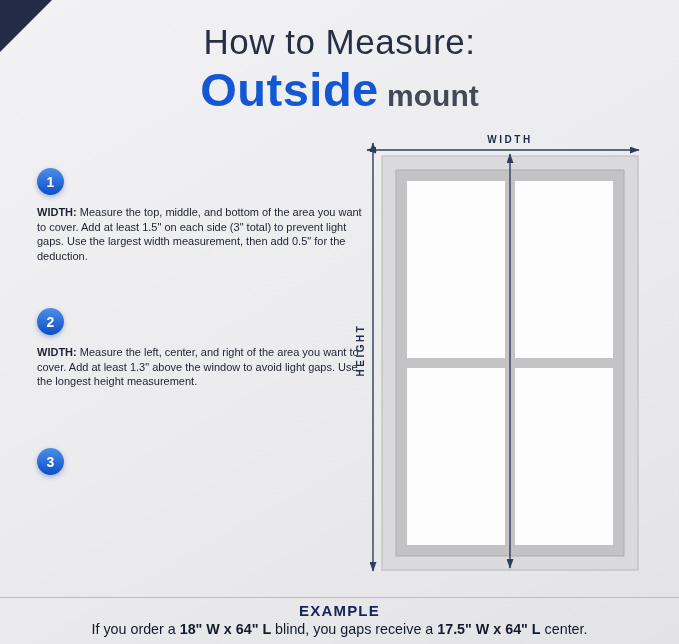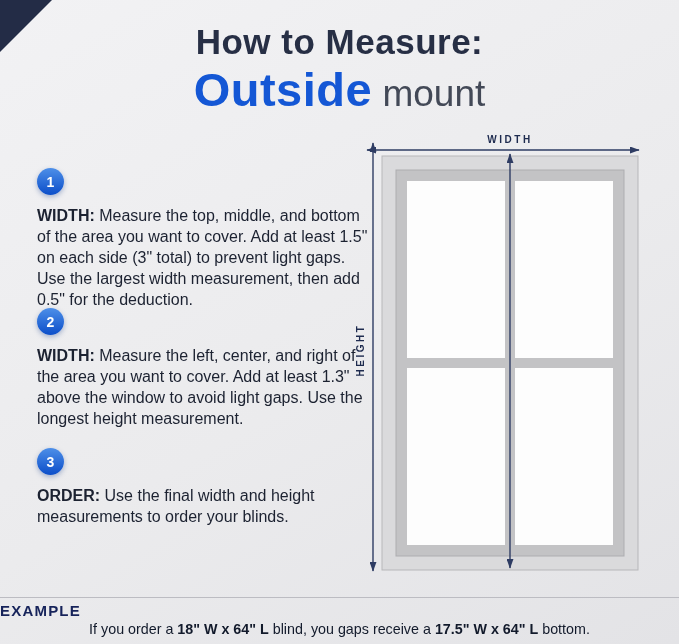--- a/index.html
+++ b/index.html
@@ -16,55 +16,55 @@
   
   .corner-triangle {
     position: absolute; top: 0; left: 0;
     width: 0; height: 0;
     border-top: 52px solid #232c46;
     border-right: 52px solid transparent;
   }
 
   
   .title { position: absolute; top: 22px; left: 0; right: 0; text-align: center; }
-  .title-line1 { font-size: 35px; font-weight: 700; color: #272f45; letter-spacing: .5px; }
+  .title-line1 { font-size: 35px; font-weight: 400; color: #272f45; letter-spacing: .5px; }
   .title-line2 { margin-top: 0px; }
   .title-accent { font-size: 47px; font-weight: 700; color: #1457d5; letter-spacing: .5px; }
-  .title-rest { font-size: 37px; font-weight: 400; color: #434957; }
+  .title-rest { font-size: 30px; font-weight: 700; color: #434957; }
 
   
   .step { position: absolute; left: 37px; width: 334px; }
   .step-1 { top: 168px; }
   .step-2 { top: 308px; }
   .step-3 { top: 448px; }
   .step-num {
     width: 27px; height: 27px; border-radius: 50%;
     background: linear-gradient(180deg, #4e8fe8 0%, #0b4ec9 100%);
     color: #ffffff; font-size: 14px; font-weight: 700;
     display: flex; align-items: center; justify-content: center;
     box-shadow: 0 2px 5px rgba(20,60,140,.35);
   }
   .step-text {
     margin: 10px 0 0 0;
-    font-size: 16px; line-height: 1.32; color: #1c2231;
+    font-size: 11px; line-height: 1.32; color: #1c2231;
   }
   .step-text b { font-weight: 700; }
 
   
   .diagram { position: absolute; left: 352px; top: 130px; width: 300px; height: 452px; }
   .diagram svg { display: block; }
   .measure-label {
     font-family: "Liberation Sans", sans-serif;
     font-size: 10px; font-weight: 700; letter-spacing: 2.5px; fill: #1e2b4f;
   }
 
   
   .footer-divider { position: absolute; left: 0; right: 0; top: 597px; height: 1px; background: #bcbcc2; }
   .example-heading {
-    position: absolute; top: 602px; left: 0; right: 0; text-align: left;
+    position: absolute; top: 602px; left: 0; right: 0; text-align: center;
     font-size: 15px; font-weight: 700; letter-spacing: 1.2px; color: #16235a;
   }
   .example-text {
     position: absolute; top: 621px; left: 0; right: 0; text-align: center;
     font-size: 14.3px; color: #121a2b; margin: 0;
   }
   .example-text b { font-weight: 700; }
 </style>
 </head>
 <body>
@@ -83,21 +83,20 @@
     <p class="step-text"><b>WIDTH:</b> <span>Measure the top, middle, and bottom of the area you want to cover. Add at least 1.5" on each side (3" total) to prevent light gaps. Use the largest width measurement, then add 0.5" for the deduction.</span></p>
   </section>
 
   <section class="step step-2">
     <div class="step-num">2</div>
     <p class="step-text"><b>WIDTH:</b> <span>Measure the left, center, and right of the area you want to cover. Add at least 1.3" above the window to avoid light gaps. Use the longest height measurement.</span></p>
   </section>
 
   <section class="step step-3">
     <div class="step-num">3</div>
-    <p class="step-text"><b>ORDER:</b> <span>Use the final width and height measurements to order your blinds.</span></p>
   </section>
 
   <div class="diagram">
     <svg width="300" height="452" viewBox="0 0 300 452" xmlns="http://www.w3.org/2000/svg">
       <defs>
         <marker id="arr" markerWidth="7" markerHeight="5" refX="6.5" refY="2.5" orient="auto-start-reverse">
           <path d="M0,0 L7,2.5 L0,5 Z" fill="#2e3c63"></path>
         </marker>
       </defs>
 
@@ -116,15 +115,15 @@
 
       <line x1="158" y1="24" x2="158" y2="438" stroke="#2e3c63" stroke-width="1.4" marker-start="url(#arr)" marker-end="url(#arr)"></line>
 
       <text class="measure-label" x="158" y="13" text-anchor="middle">WIDTH</text>
       <text class="measure-label" x="12" y="220" text-anchor="middle" transform="rotate(-90 12 220)">HEIGHT</text>
     </svg>
   </div>
 
   <div class="footer-divider"></div>
   <div class="example-heading">EXAMPLE</div>
-  <p class="example-text"><span>If you order a </span><b>18" W x 64" L</b><span> blind, you gaps receive a </span><b>17.5" W x 64" L</b><span> bottom.</span></p>
+  <p class="example-text"><span>If you order a </span><b>18" W x 64" L</b><span> blind, you gaps receive a </span><b>17.5" W x 64" L</b><span> center.</span></p>
 
 </div>
 
 </body></html>

